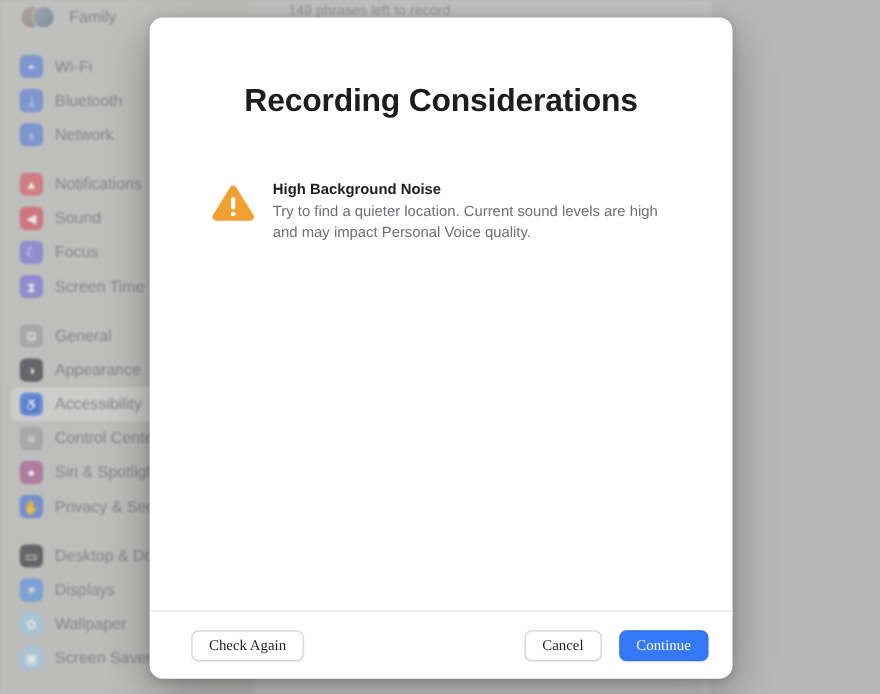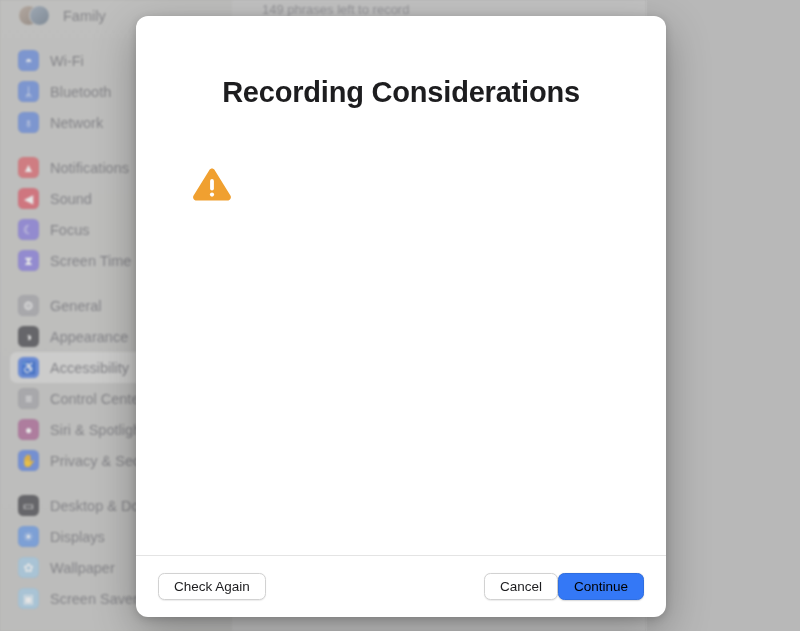--- a/index.html
+++ b/index.html
@@ -109,27 +109,27 @@
     font-size:13.5px; color:#6f6f74; line-height:1.42; max-width:352px;
   }
   .modal-footer {
     height:62px; flex:none;
     border-top:.8px solid #e4e4e4;
     display:flex; align-items:center; justify-content:space-between;
     padding:0 22px;
   }
   .footer-right { display:flex; }
   .btn {
-    font-family:Liberation Sans, sans-serif;
+    font-family:Liberation Serif, serif;
     font-size:13.5px; border-radius:6.5px; padding:5px 15px;
     border:.8px solid #d2d2d2; background:#fff; color:#1d1d1f;
-    box-shadow:0 .7px 1.2px rgba(0,0,0,.08); cursor:default;
+    box-shadow:0 .7px 1.2px rgba(0,0,0,.08); cursor:default;margin-left:16px;
   }
   .btn.primary {
-    background:#3478f6; border-color:#2f6ee0; color:#000000;
+    background:#3478f6; border-color:#2f6ee0; color:#ffffff;
     box-shadow:0 .7px 1.4px rgba(0,0,0,.16);
   }
 </style>
 </head>
 <body>
 
 <div id="root">
 
   <div class="bg-window">
 
@@ -258,20 +258,24 @@
   <div class="modal">
     <div class="modal-body">
       <div class="modal-title">Recording Considerations</div>
 
       <div class="notice">
         <svg class="warn-ico" viewBox="0 0 40 36">
           <path d="M17.4 3.1 1.6 28.5c-1.4 2.2.2 5.1 2.9 5.1h31.0c2.7 0 4.3-2.9 2.9-5.1L22.6 3.1c-1.2-2-4-2-5.2 0z" fill="#f0a030"></path>
           <rect x="18.1" y="12" width="3.8" height="11.5" rx="1.9" fill="#fff"></rect>
           <circle cx="20" cy="27.6" r="2.1" fill="#fff"></circle>
         </svg>
+        <div class="notice-txt">
+          <div class="notice-title">High Background Noise</div>
+          <div class="notice-desc">Try to find a quieter location. Current sound levels are high and may impact Personal Voice quality.</div>
+        </div>
       </div>
     </div>
 
     <div class="modal-footer">
       <button class="btn">Check Again</button>
       <div class="footer-right">
         <button class="btn">Cancel</button>
         <button class="btn primary">Continue</button>
       </div>
     </div>

